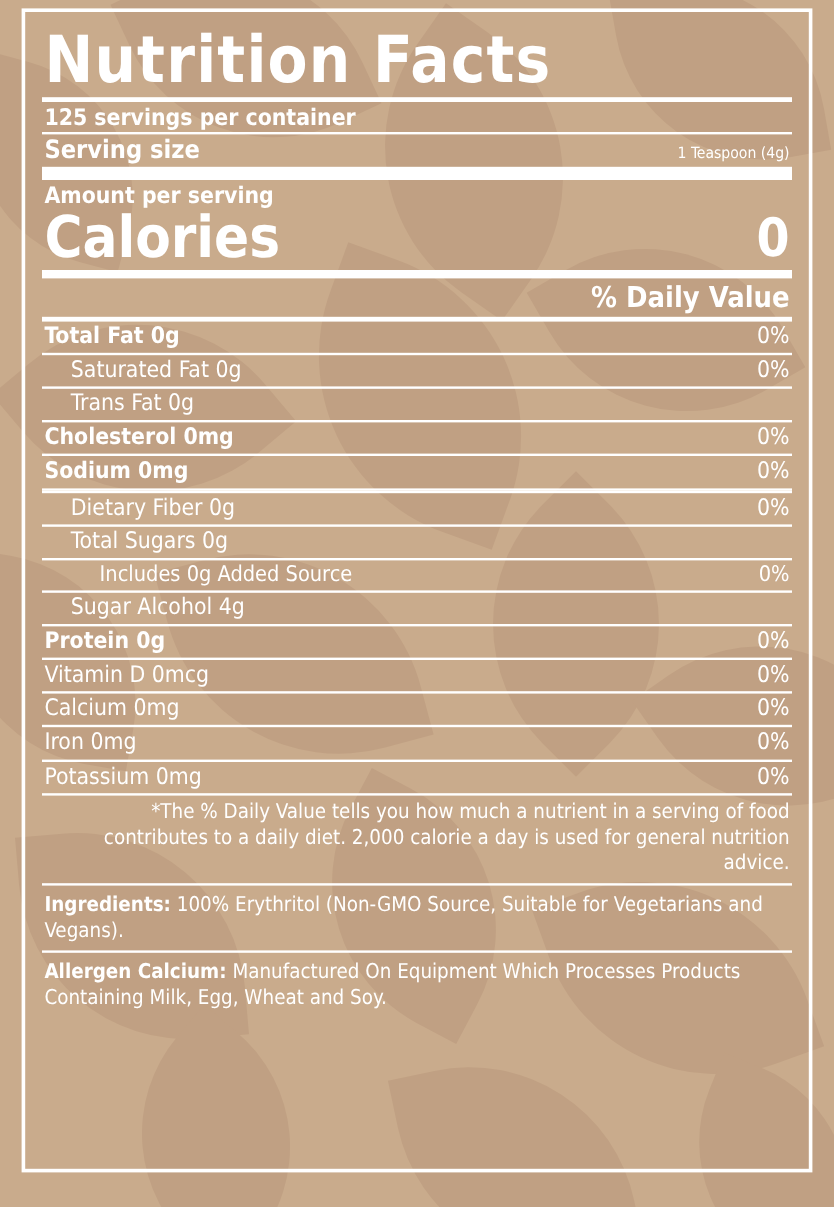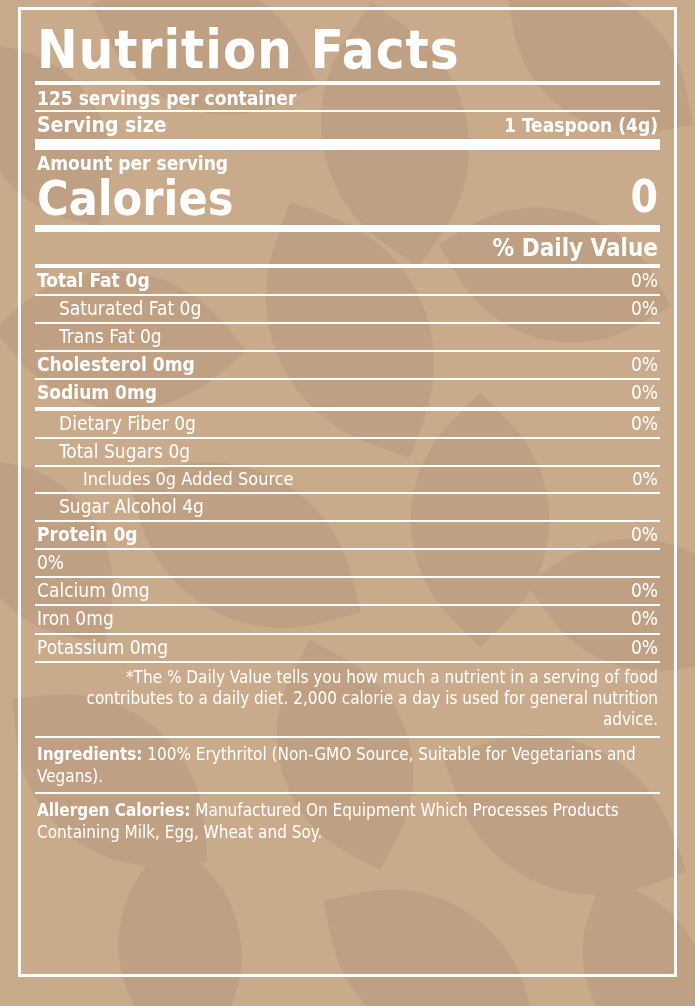--- a/index.html
+++ b/index.html
@@ -75,29 +75,30 @@
     padding: 2px 2px 1px 2px;
   }
   .serving-size {
     display: flex;
     justify-content: space-between;
     align-items: baseline;
     font-size: 21px;
     font-weight: bold;
     padding: 1px 2px 2px 2px;
   }
-  .serving-size .val { font-weight: bold; font-size: 19px; }
+  .serving-size .val { font-weight: normal; font-size: 13px; }
   .amount {
     font-size: 19px;
     font-weight: bold;
     padding: 2px 2px 0 2px;
   }
   .cal-row {
     display: flex;
     justify-content: space-between;
+    align-items: flex-end;
     padding: 0 2px 2px 2px;
   }
   .cal-label {
     font-size: 48px;
     font-weight: bold;
     line-height: 1.02;
   }
   .cal-val {
     font-size: 44px;
     font-weight: bold;
@@ -217,20 +218,21 @@
           <span>Sugar Alcohol 4g</span>
           <span></span>
         </div>
         <div class="rule-thin"></div>
         <div class="row">
           <span class="b">Protein 0g</span>
           <span>0%</span>
         </div>
         <div class="rule-thin"></div>
         <div class="row">
+          <span>Vitamin D 0mcg</span>
           <span>0%</span>
         </div>
         <div class="rule-thin"></div>
         <div class="row">
           <span>Calcium 0mg</span>
           <span>0%</span>
         </div>
         <div class="rule-thin"></div>
         <div class="row">
           <span>Iron 0mg</span>
@@ -246,17 +248,17 @@
 
     <div class="footnote">*The % Daily Value tells you how much a nutrient in a serving of food contributes to a daily diet. 2,000 calorie a day is used for general nutrition advice.</div>
     <div class="rule-thin"></div>
 
     <div class="ing">
       <b>Ingredients:</b><span> 100% Erythritol (Non-GMO Source, Suitable for Vegetarians and Vegans).</span>
     </div>
     <div class="rule-thin"></div>
 
     <div class="ing">
-      <b>Allergen Calories:</b><span> Manufactured On Equipment Which Processes Products Containing Milk, Egg, Wheat and Soy.</span>
+      <b>Allergen Calcium:</b><span> Manufactured On Equipment Which Processes Products Containing Milk, Egg, Wheat and Soy.</span>
     </div>
 
   </div>
 </div>
 
 </body></html>

